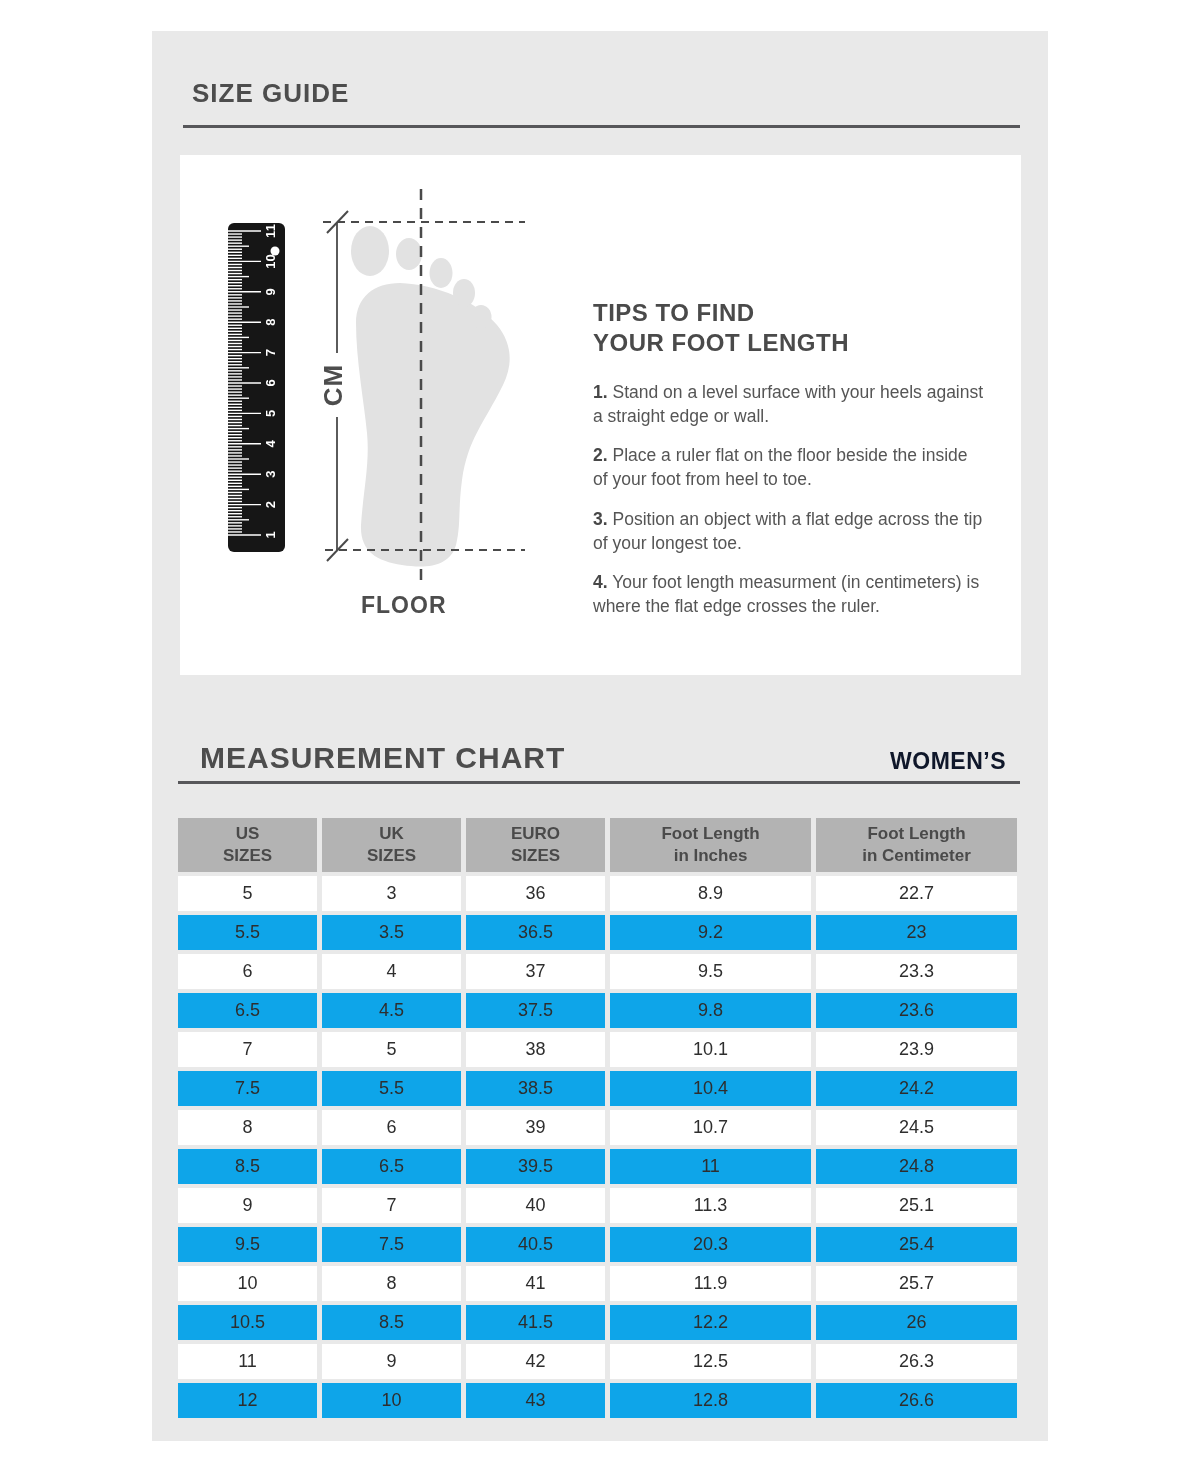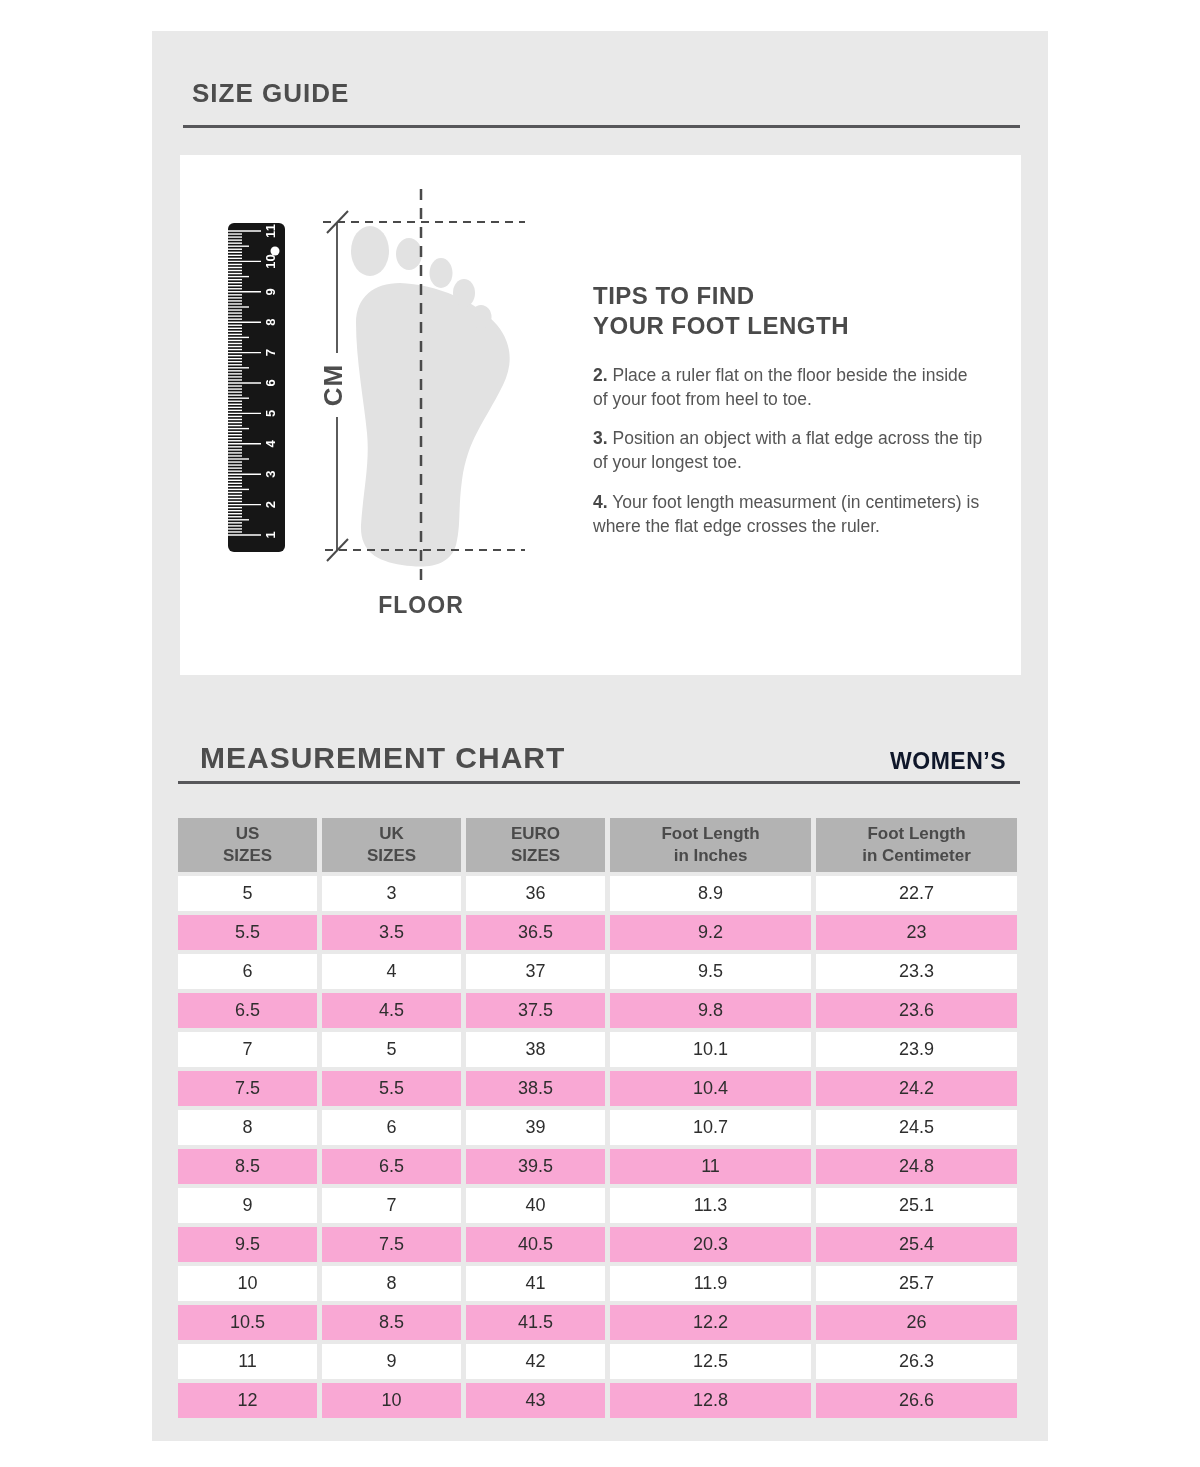--- a/index.html
+++ b/index.html
@@ -29,27 +29,27 @@
   }
   svg.diagram { position:absolute; left:0; top:0; }
   .cm-label {
     position:absolute; left:113px; top:215px; width:80px; height:30px;
     display:flex; align-items:center; justify-content:center;
     transform:rotate(-90deg);
     font-size:26px; font-weight:bold; color:#4d4d4d; letter-spacing:1px;
   }
   .floor-label {
     position:absolute; left:181px; top:437px; width:120px;
-    text-align:center; font-size:23px; font-weight:bold; color:#4d4d4d; letter-spacing:1px;
+    font-size:23px; font-weight:bold; color:#4d4d4d; letter-spacing:1px;
   }
 
   .tips { position:absolute; left:413px; top:126px; width:392px; }
   .tips-heading {
     font-size:24px; font-weight:bold; color:#4a4a4a;
-    line-height:1.25; letter-spacing:0.5px; margin:0 0 22px 0;
+    line-height:1.25; letter-spacing:0.5px; margin:17px 0 22px 0;
   }
   .tip { font-size:17.5px; color:#555555; line-height:1.38; margin-bottom:15px; }
   .tip .num { font-weight:bold; color:#474747; }
 
   .chart-header {
     position:absolute; left:48px; top:710px; width:806px;
     display:flex; justify-content:space-between; align-items:flex-end;
   }
   .chart-title { font-size:30px; font-weight:bold; color:#4d4d4d; letter-spacing:1px; }
   .gender-label { font-size:23px; font-weight:bold; color:#0f172a; letter-spacing:0.5px; }
@@ -65,21 +65,21 @@
   .hcell {
     background:#b3b3b3; color:#4a4a4a;
     font-size:17px; font-weight:bold; line-height:1.3;
     display:flex; flex-direction:column; align-items:center; justify-content:center;
     text-align:center;
   }
   .cell {
     background:#ffffff; color:#2e2e2e; font-size:18px;
     display:flex; align-items:center; justify-content:center;
   }
-  .cell.alt { background:#f9a8d4; }
+  .cell.alt { background:#0ea5e9; }
 </style>
 </head>
 <body>
 
 <div class="card">
 
   <div class="size-guide-title">SIZE GUIDE</div>
   <div class="rule rule-1"></div>
 
   <div class="diagram-box">
@@ -235,20 +235,21 @@
           </g>
       </g>
     </svg>
 
     <div class="cm-label">CM</div>
     <div class="floor-label">FLOOR</div>
 
     <div class="tips">
       <h2 class="tips-heading"><span>TIPS TO FIND</span><br><span>YOUR FOOT LENGTH</span></h2>
       <div id="tips-list">
+          <div class="tip"><span class="num">1.</span><span> Stand on a level surface with your heels against a straight edge or wall.</span></div>
           <div class="tip"><span class="num">2.</span><span> Place a ruler flat on the floor beside the inside of your foot from heel to toe.</span></div>
           <div class="tip"><span class="num">3.</span><span> Position an object with a flat edge across the tip of your longest toe.</span></div>
           <div class="tip"><span class="num">4.</span><span> Your foot length measurment (in centimeters) is where the flat edge crosses the ruler.</span></div>
         </div>
     </div>
   </div>
 
   <div class="chart-header">
     <span class="chart-title">MEASUREMENT CHART</span>
     <span class="gender-label">WOMEN’S</span>

